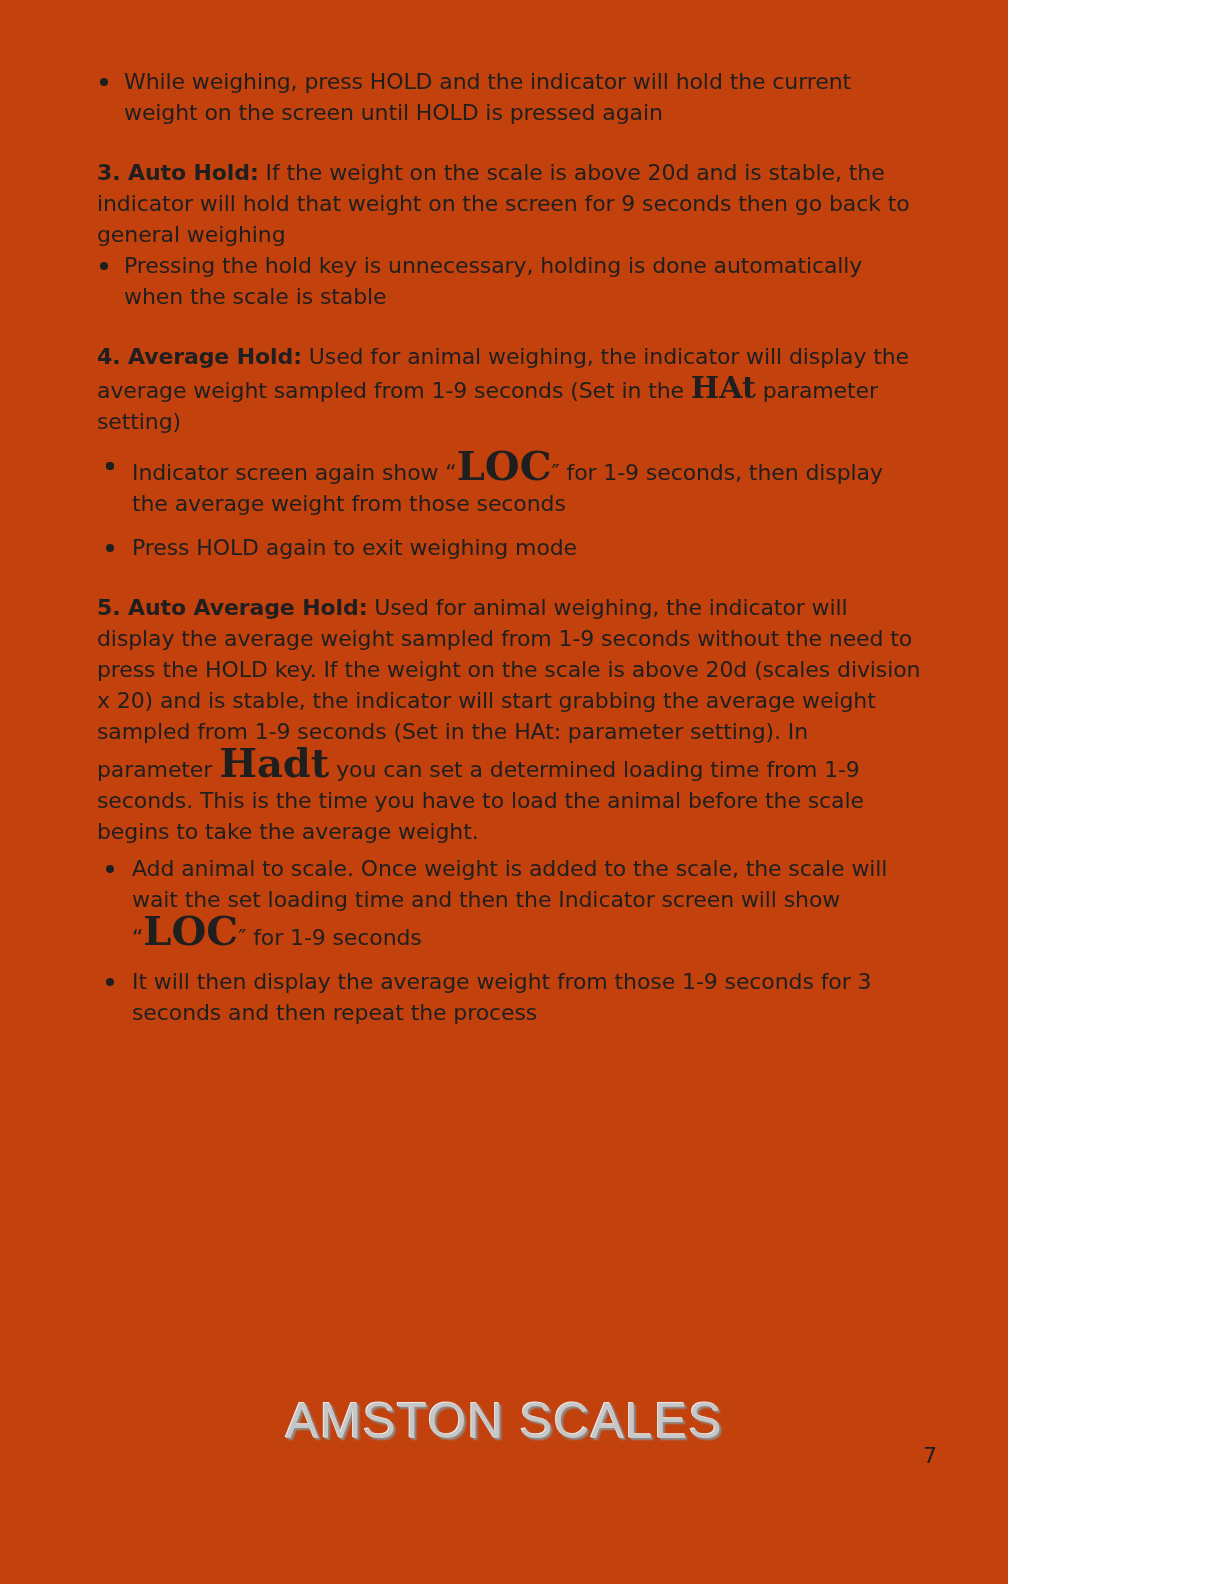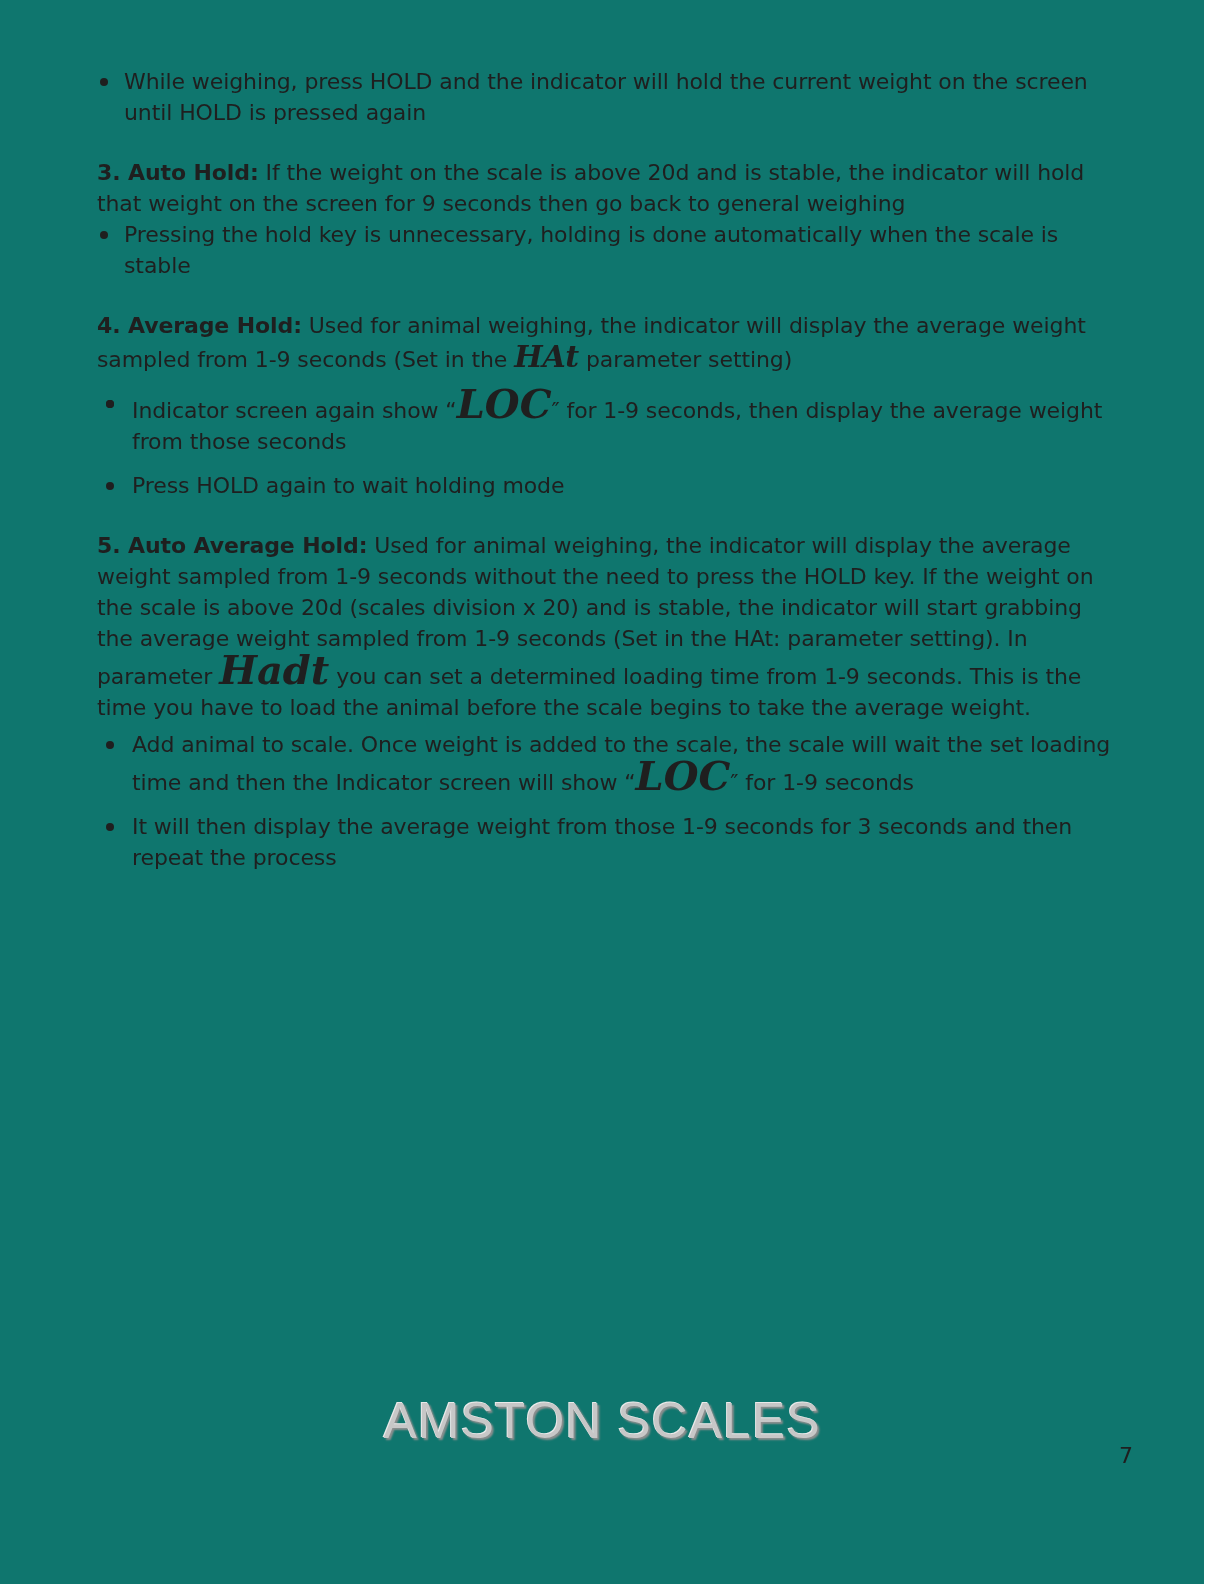--- a/index.html
+++ b/index.html
@@ -2,23 +2,23 @@
 <html><head>
 <meta charset="utf-8">
 <style>
   html, body {
     margin: 0;
     padding: 0;
     background: #ffffff;
   }
   .page {
     position: relative;
-    width: 1204px;
+    width: 1008px;
     height: 1584px;
-    background: #0f766e;
+    background: #c2410c;
     overflow: hidden;
     font-family: "DejaVu Sans", sans-serif;
     color: #1f1f1f;
   }
   .content {
     position: absolute;
     top: 66px;
     left: 97px;
     right: 86px;
     font-size: 22px;
@@ -58,21 +58,20 @@
     width: 8px;
     height: 8px;
     border-radius: 50%;
     background: #1f1f1f;
   }
   ul.lvl2 .dot {
     left: 9px;
   }
   .param {
     font-family: "DejaVu Serif", serif;
-    font-style: italic;
     font-weight: bold;
     letter-spacing: 0;
   }
   .param-sm { font-size: 30px; }
   .param-lg { font-size: 40px; }
   .watermark {
     position: absolute;
     top: 1392px;
     left: 0;
     right: 0;
@@ -124,21 +123,21 @@
     <ul class="blist lvl2">
       <li>
         <span class="dot"></span>
       </li>
       <li>
         <span class="dot"></span>
         <span>Indicator screen again show “</span><span class="param param-lg">LOC</span><span>″ for 1-9 seconds, then display the average weight from those seconds</span>
       </li>
       <li>
         <span class="dot"></span>
-        <span>Press HOLD again to wait holding mode</span>
+        <span>Press HOLD again to exit weighing mode</span>
       </li>
     </ul>
 
     <p class="para">
       <span class="bold">5. Auto Average Hold:</span><span> Used for animal weighing, the indicator will display the average weight sampled from 1-9 seconds without the need to press the HOLD key. If the weight on the scale is above 20d (scales division x 20) and is stable, the indicator will start grabbing the average weight sampled from 1-9 seconds (Set in the HAt: parameter setting). In parameter </span><span class="param param-lg">Hadt</span><span> you can set a determined loading time from 1-9 seconds. This is the time you have to load the animal before the scale begins to take the average weight.</span>
     </p>
 
     <ul class="blist lvl2">
       <li>
         <span class="dot"></span>

